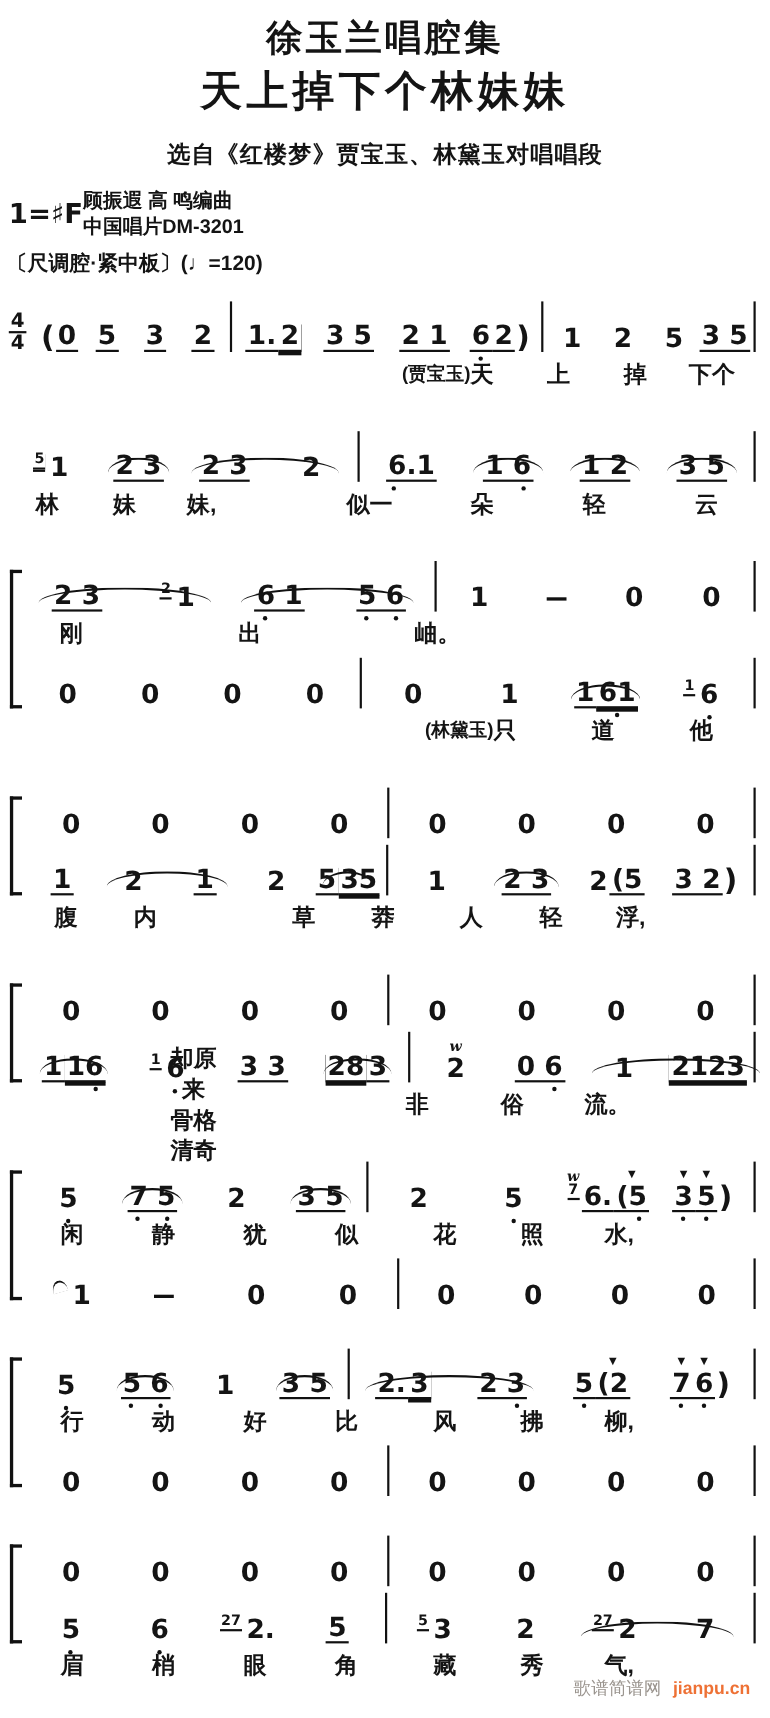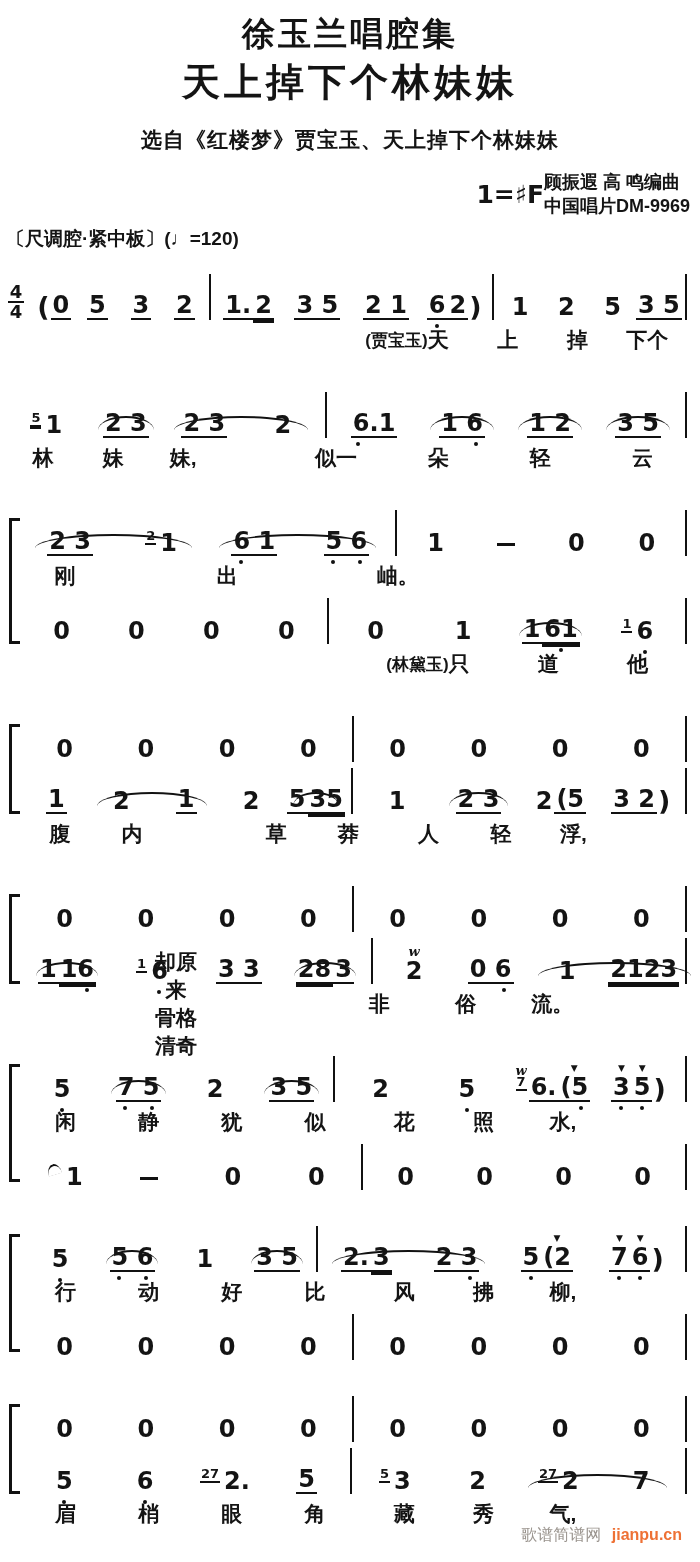--- a/index.html
+++ b/index.html
@@ -2,21 +2,21 @@
 <html><head>
 <meta charset="utf-8">
 <style>
   html,body{margin:0;padding:0;background:#fff;}
   .page{width:700px;height:1562px;position:relative;background:#fff;color:#141414;
         font-family:"Liberation Sans","DejaVu Sans",sans-serif;overflow:hidden;}
   
   .hdr-collection{text-align:center;font-size:33px;font-weight:900;padding-top:12px;letter-spacing:3px;}
   .hdr-song{text-align:center;font-size:38px;font-weight:900;letter-spacing:4px;}
   .hdr-source{text-align:center;font-size:21px;font-weight:bold;margin-top:18px;letter-spacing:1px;}
-  .hdr-meta{display:flex;justify-content:flex-end;align-items:flex-start;padding:16px 10px 0 8px;}
+  .hdr-meta{display:flex;justify-content:flex-start;align-items:flex-start;padding:16px 10px 0 8px;}
   .key-sig{font-size:25px;font-weight:900;font-family:"DejaVu Sans",sans-serif;margin-top:10px;}
   .credits{text-align:left;font-size:18px;font-weight:bold;line-height:24px;}
   .tempo{font-size:19px;font-weight:bold;padding:8px 0 0 6px;}
   
   #score{padding:0 10px 0 8px;}
   .system{position:relative;margin-top:30px;}
   .system:first-child{margin-top:16px;}
   .system.bracketed{padding-left:16px;}
   .bracket{position:absolute;left:1px;width:8px;border:3px solid #111;border-right:none;top:14px;bottom:8px;}
   .system.lyr-last .bracket{bottom:36px;}
@@ -57,26 +57,26 @@
   .watermark{position:absolute;right:18px;bottom:16px;font-size:16px;white-space:nowrap;}
   .wm-site{color:#9a948e;}
   .wm-url{color:#ee7135;font-weight:bold;margin-left:6px;}
 </style>
 </head>
 <body>
 
 <div class="page">
   <div class="hdr-collection">徐玉兰唱腔集</div>
   <div class="hdr-song">天上掉下个林妹妹</div>
-  <div class="hdr-source">选自《红楼梦》贾宝玉、天上掉下个林妹妹</div>
+  <div class="hdr-source">选自《红楼梦》贾宝玉、林黛玉对唱唱段</div>
   <div class="hdr-meta">
     <div class="key-sig">1=♯F</div>
     <div class="credits">
       <div>顾振遐 高 鸣编曲</div>
-      <div>中国唱片DM-9969</div>
+      <div>中国唱片DM-3201</div>
     </div>
   </div>
   <div class="tempo">〔尺调腔·紧中板〕(♩=120)</div>
 
   <div id="score">
       <div class="system">
         <div class="notes-row">
           <div class="ts">
             <span>4</span>
             <span class="ts-div"></span>

